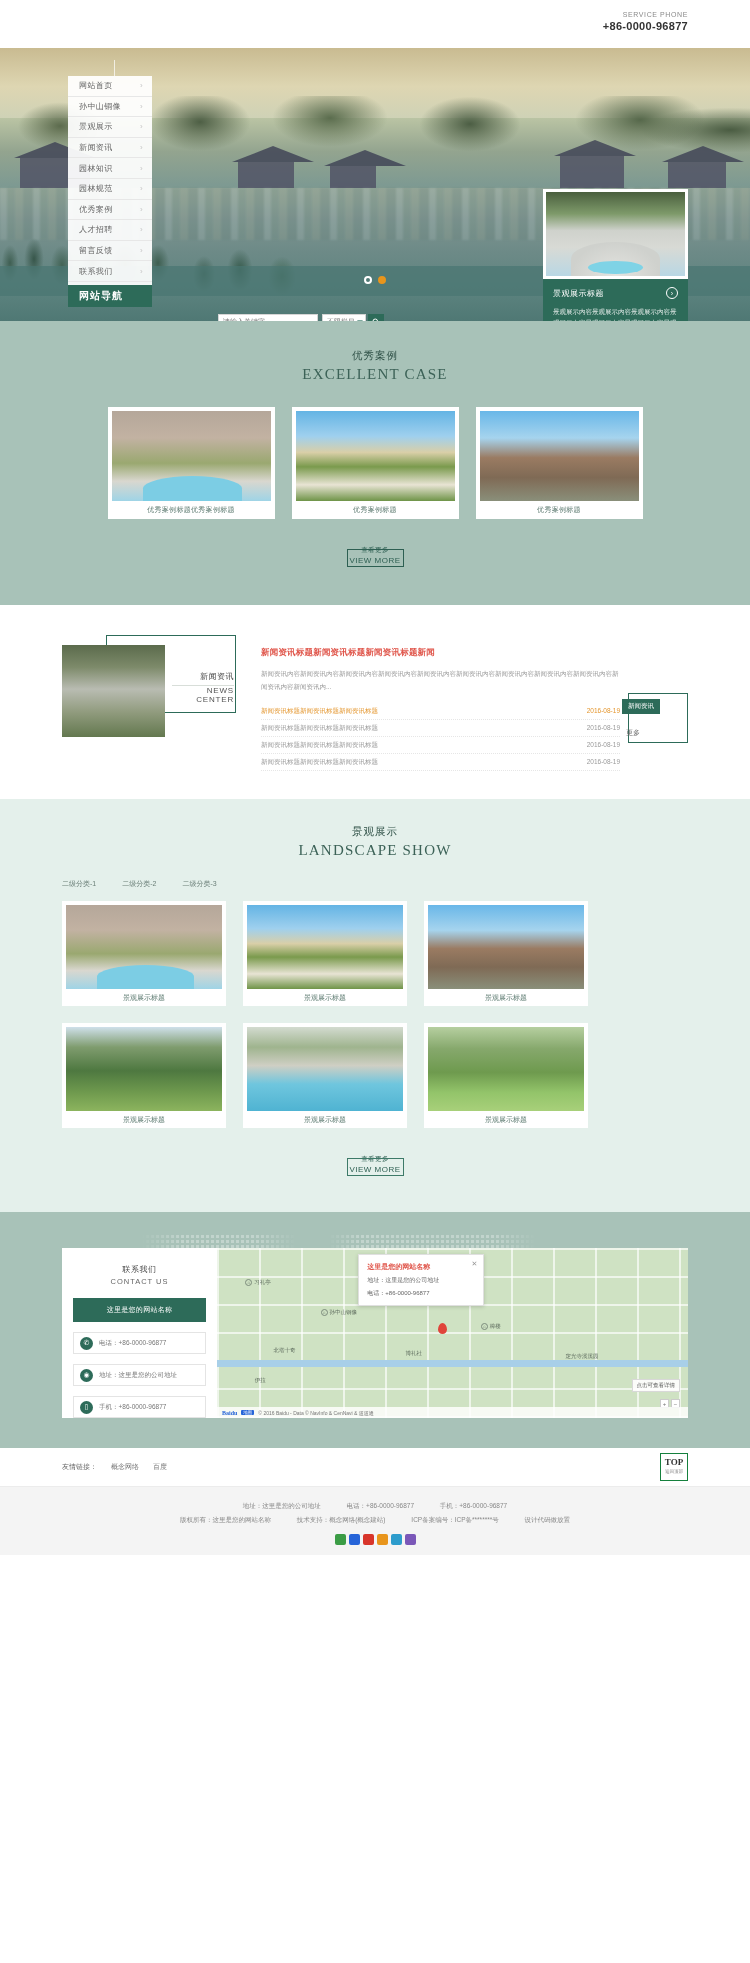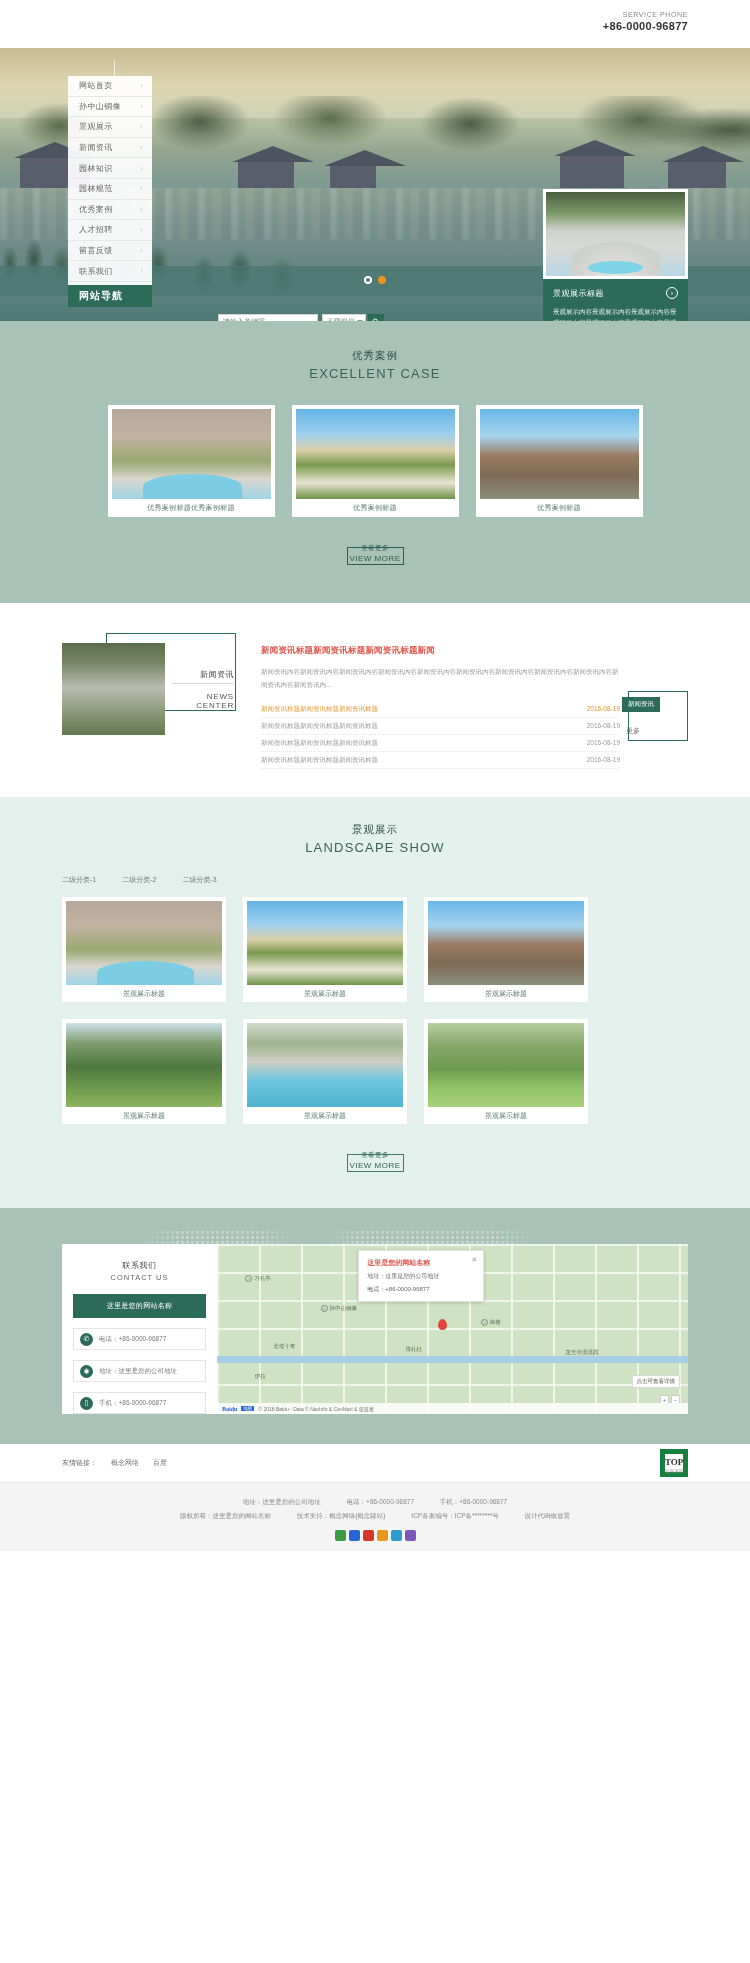--- a/index.html
+++ b/index.html
@@ -101,21 +101,21 @@
   .bc-head { display:flex; align-items:center; justify-content:space-between; margin-bottom:7px; }
   .bc-title { font-size:8px; letter-spacing:.5px; }
   .bc-circle { width:12px; height:12px; border-radius:50%; border:1px solid #fff; display:flex;
     align-items:center; justify-content:center; font-size:7px; }
   .bc-desc { font-size:6.5px; line-height:1.75; color:rgba(255,255,255,.88); }
 
   
   .sec-case { background:#a8c2b8; padding:28px 0 36px; }
   .sec-title { text-align:center; }
   .sec-title .cn { font-size:10.5px; color:#2d4f45; letter-spacing:1px; }
-  .sec-title .en { font-size:13px; color:#3c6257; letter-spacing:1.2px; margin-top:3px; font-family:Liberation Sans, sans-serif;}
+  .sec-title .en { font-size:15px; color:#3c6257; letter-spacing:1.2px; margin-top:3px; font-family:Liberation Serif, serif;}
   .case-grid { display:flex; justify-content:center; gap:17px; margin-top:24px; }
   .case-card { width:167px; background:#fff; padding:4px 4px 0; }
   .case-img { height:90px; }
   .case-cap { height:18px; display:flex; align-items:center; justify-content:center;
     font-size:7px; color:#5c7a70; letter-spacing:.3px; }
   .view-more { width:57px; margin:24px auto 0; text-align:center; padding:3px 0 4px;
     position:relative; }
   .vm-cn { font-size:6.5px; color:#2d5f52; letter-spacing:.4px; }
   .vm-en { font-size:8px; color:#2d5f52; letter-spacing:.5px; margin-top:1px; }
   .vm-box { position:absolute; left:0; top:6px; width:57px; height:18px; border:1px solid #2d5f52; }
@@ -133,21 +133,21 @@
   .ph-rock { background:linear-gradient(to bottom,#5b6b4c 0%,#7d8a6a 24%,#b9bcb2 48%,#8f9a7c 74%,#63784f 100%); }
 
   
   .sec-news { background:#fff; padding:30px 0 28px; position:relative; }
   .news-wrap { width:626px; margin:0 auto; display:flex; position:relative; }
   .news-left { width:185px; position:relative; padding-top:10px; }
   .nl-frame { position:absolute; left:44px; top:0; width:130px; height:78px; border:1px solid #2d6b59; }
   .nl-img { position:relative; z-index:2; width:103px; height:92px; }
   .nl-text { position:absolute; left:110px; top:36px; z-index:3; text-align:right; width:62px; }
   .nl-cn { font-size:8px; color:#444; letter-spacing:.5px; }
-  .nl-en { font-size:8px; color:#555; letter-spacing:.8px; margin-top:3px; border-top:1px solid #d8ded9; padding-top:8px; }
+  .nl-en { font-size:8px; color:#555; letter-spacing:.8px; margin-top:3px; border-top:1px solid #d8ded9; padding-top:0; }
   .news-mid { flex:1; padding:12px 0 0 14px; }
   .news-title { font-size:8.5px; font-weight:bold; color:#e0564b; letter-spacing:.2px; font-family:"Liberation Serif",serif;}
   .news-desc { margin-top:8px; font-size:6.5px; color:#999; line-height:2; }
   .news-list { margin-top:10px; }
   .news-li { display:flex; justify-content:space-between; border-bottom:1px dotted #e6e6e6;
     padding:3.5px 0; font-size:6.5px; color:#9a9a9a; }
   .news-li.first { color:#e4962e; }
   .news-right { width:68px; padding-top:64px; position:relative;}
   .nr-frame { position:absolute; right:0; top:58px; width:60px; height:50px; border:1px solid #2d6b59; }
   .nr-tag { position:relative; z-index:2; width:38px; height:15px; background:#2d6b59; color:#fff;
@@ -209,21 +209,21 @@
     display:flex; align-items:center; justify-content:center; color:#777; }
   .map-foot { position:absolute; left:0; right:0; bottom:0; height:11px; background:rgba(255,255,255,.82);
     display:flex; align-items:center; gap:4px; padding-left:5px; font-size:5px; color:#777; }
   .baidu-logo { font-size:6px; font-weight:bold; color:#2664d8; font-family:"Liberation Serif",serif;}
   .baidu-badge { background:#2664d8; color:#fff; font-size:4.5px; padding:0 2px; border-radius:1px; }
 
   
   .links-bar { background:#fff; height:38px; display:flex; align-items:center; position:relative; }
   .links-inner { width:626px; margin:0 auto; display:flex; align-items:center; gap:14px; font-size:7px; color:#777; }
   .links-label { color:#666; }
-  .top-btn { position:absolute; right:62px; top:5px; width:28px; height:28px; border:5px solid #15803d;
+  .top-btn { position:absolute; right:62px; top:5px; width:28px; height:28px; border:1px solid #15803d;
     text-align:center; }
   .top-btn .t { font-size:9px; font-weight:bold; color:#333; line-height:13px; margin-top:2px;
     font-family:"Liberation Serif",serif;}
   .top-btn .s { font-size:4.5px; color:#888; }
 
   
   .footer { background:#f4f4f4; padding:12px 0 10px; text-align:center; border-top:1px solid #ececec;}
   .f-line { font-size:6.5px; color:#888; line-height:2.1; }
   .f-line .gap { display:inline-block; width:24px; }
   .f-icons { margin-top:8px; display:flex; justify-content:center; gap:3px; }

